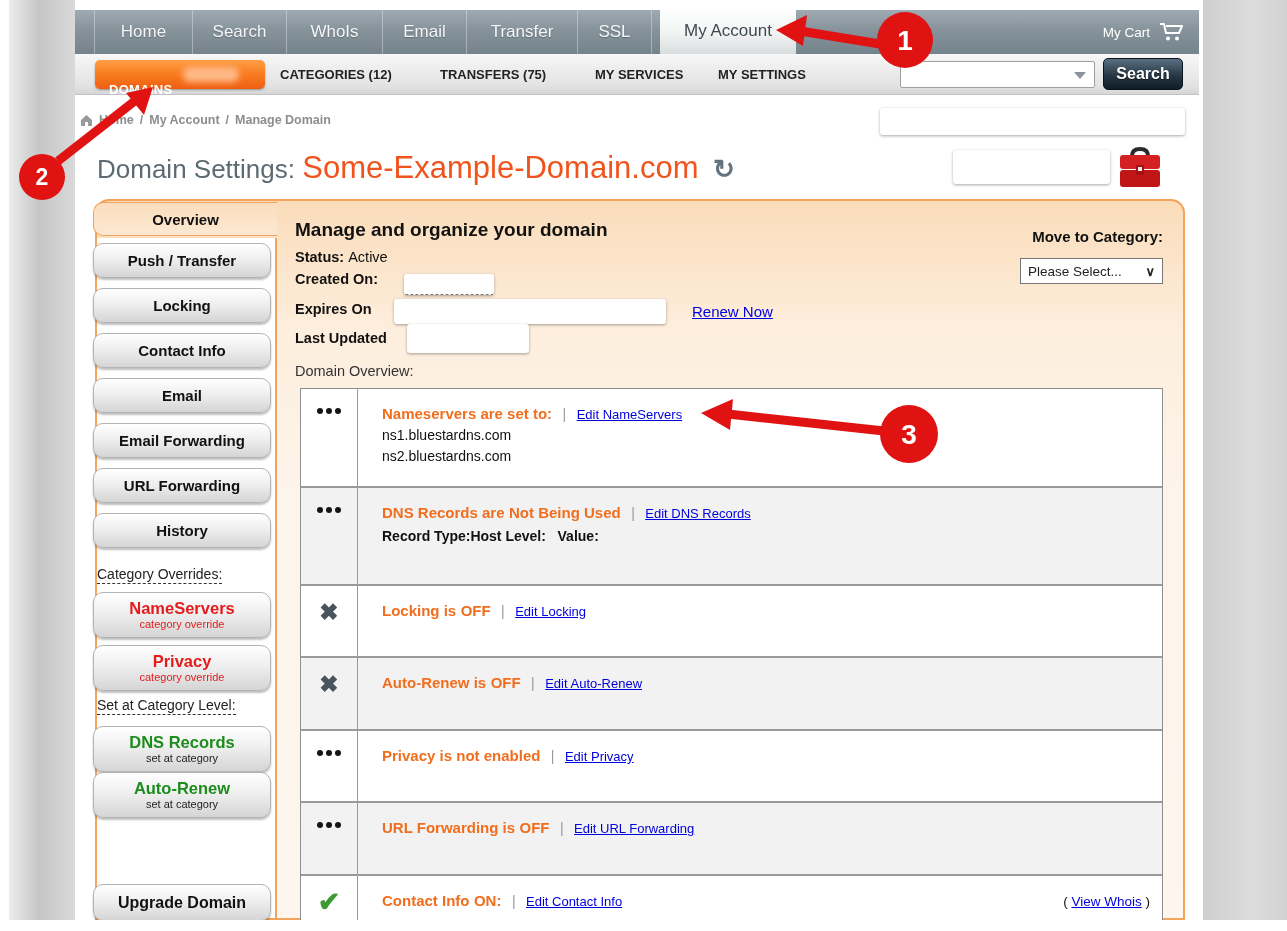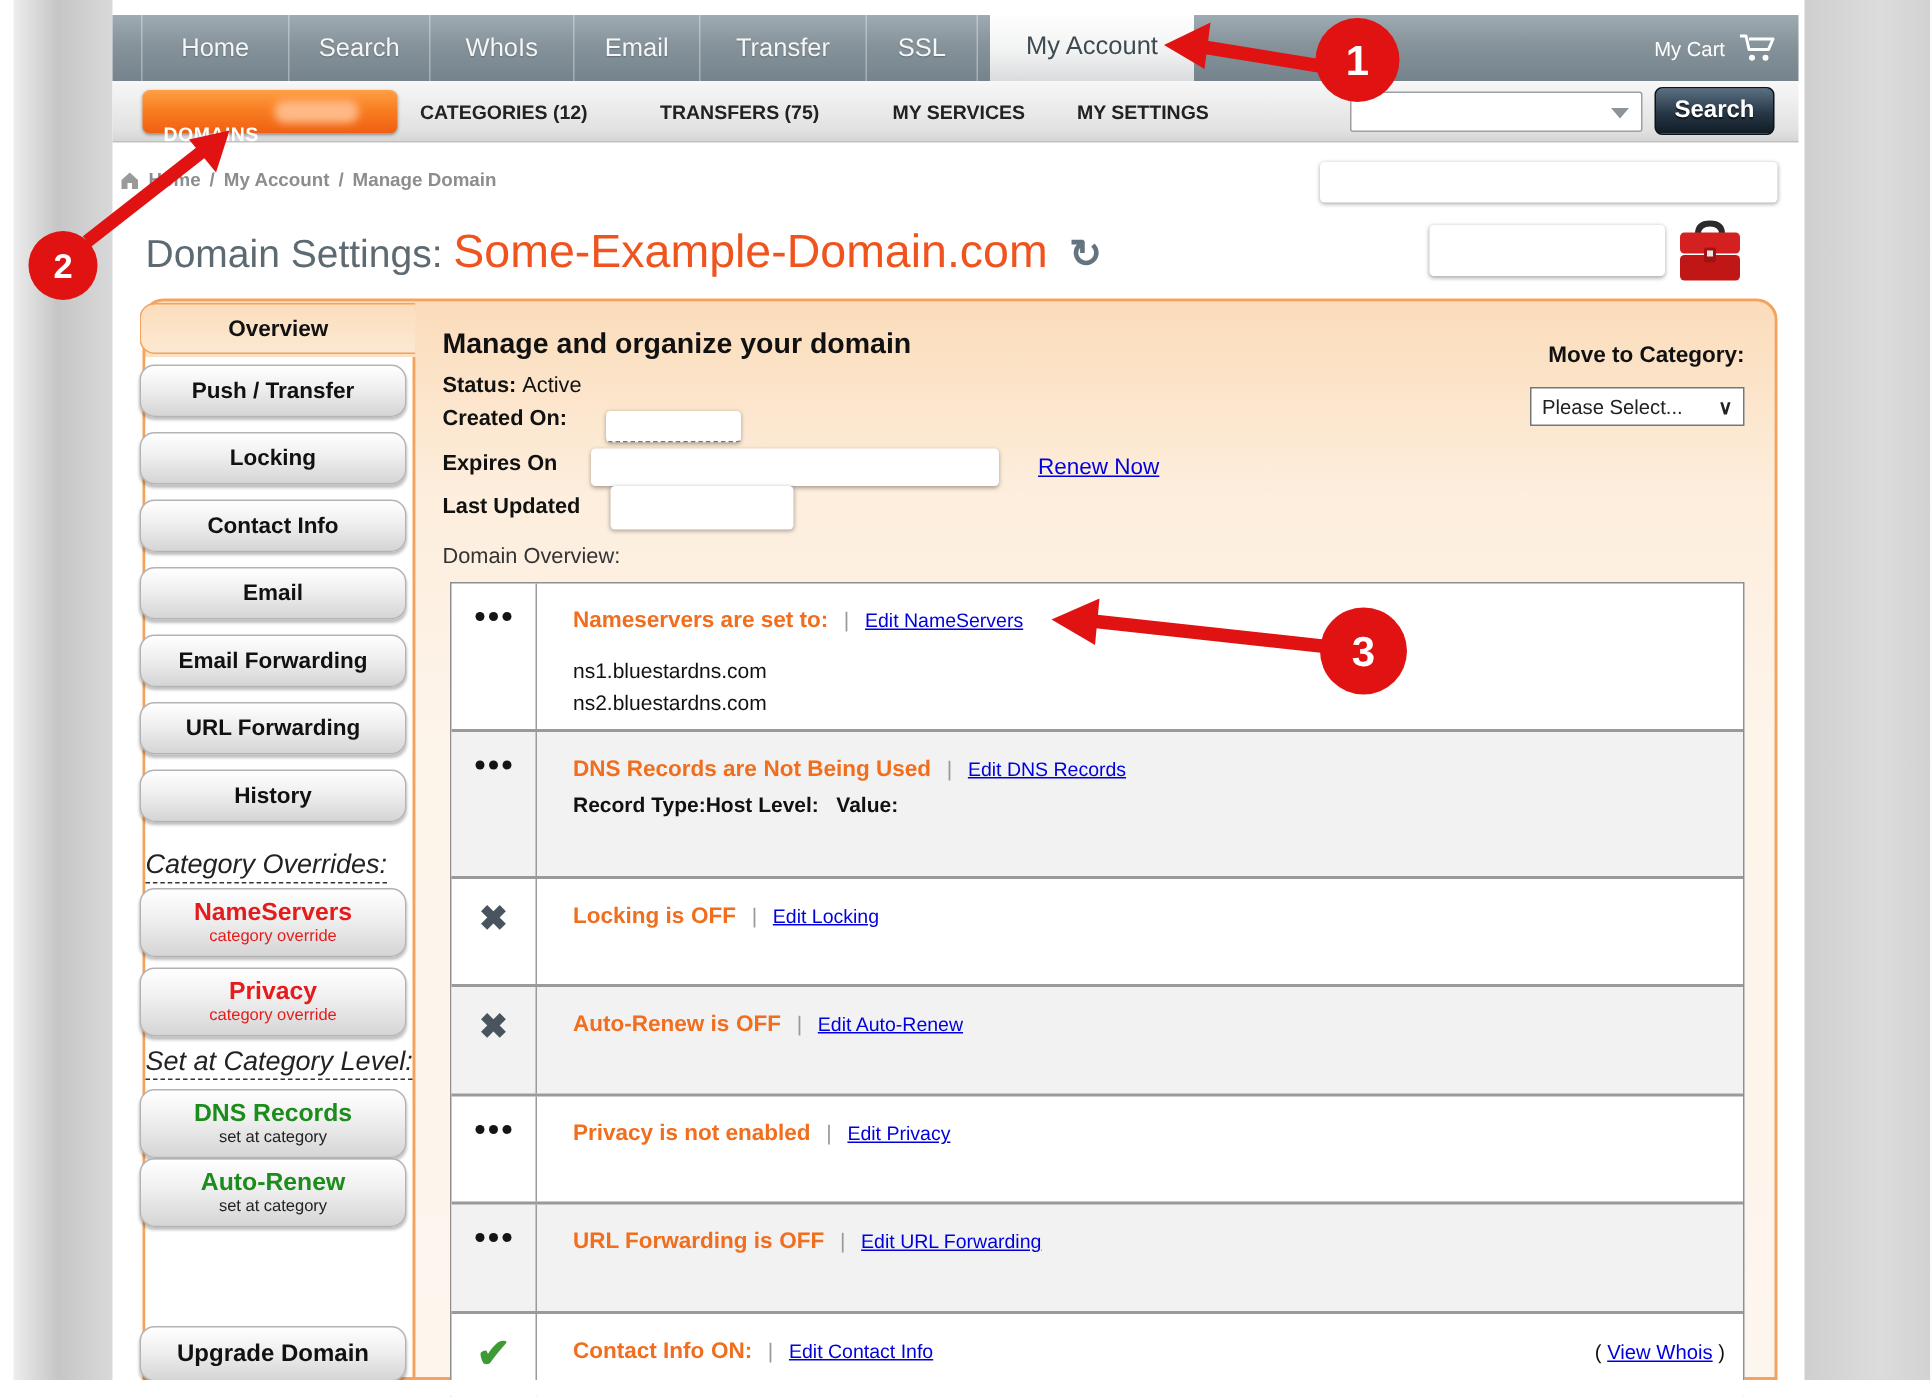--- a/index.html
+++ b/index.html
@@ -76,22 +76,22 @@
     justify-content:center; cursor:pointer; text-align:center; }
   .sbtn .t1 { font-size:15px; font-weight:bold; color:#111; line-height:17px; }
   .sbtn.two { height:46px; }
   .sbtn.two .t1 { font-size:16.5px; }
   .sbtn .t2 { font-size:11px; color:#222; line-height:14px; }
   .sbtn.red .t1, .sbtn.red .t2 { color:#e51c1c; }
   .sbtn.green .t1 { color:#1c8c1c; }
   #sb-overview { top:202px; width:184px; height:34px; border-radius:10px 0 0 10px;
     background:linear-gradient(180deg,#fbddbd,#fce9d2); border:1px solid #f3a35c; border-right:none;
     box-shadow:none; z-index:4; }
-  .sheading { position:absolute; left:97px; z-index:3; font-size:18px; color:#222;
-    border-bottom:1px dashed #333; padding-bottom:1px; cursor:pointer;font-style:italic; }
+  .sheading { position:absolute; left:97px; z-index:3; font-size:14px; color:#222;
+    border-bottom:1px dashed #333; padding-bottom:1px; cursor:pointer; }
 
   
   .mtext { position:absolute; z-index:3; }
   #m-heading { left:295px; top:219px; font-size:19px; font-weight:bold; color:#111; }
   .info-line { left:295px; font-size:14.5px; color:#111; }
   .info-line b { font-weight:bold; }
   #renew-link { position:absolute; left:692px; top:303px; z-index:5; font-size:15px; }
   a.blue, .blue { color:#0000dd; text-decoration:underline; cursor:pointer; }
   #m-overview-label { left:295px; top:363px; font-size:14.5px; color:#333; }
 
@@ -105,21 +105,21 @@
     padding-top:18px; flex-shrink:0; }
   .dots { display:flex; gap:3px; height:8px; align-items:center; }
   .dots i { width:6px; height:6px; border-radius:50%; background:#151515; display:block; }
   .xmark { font-size:23px; font-weight:bold; color:#49545e; line-height:20px; margin-top:-2px; }
   .checkmark { font-size:27px; font-weight:bold; color:#3d9b35; line-height:22px; margin-top:-3px; }
   .rbody { padding:16px 14px 0 24px; width:100%; position:relative; }
   .rtitle { font-size:15px; font-weight:bold; color:#f06e1e; }
   .rsep { color:#999; font-size:14px; margin:0 6px; font-weight:normal; }
   .elink { font-size:13px; }
   .nsline { font-size:14px; color:#111; line-height:21px; }
-  .nsline:first-of-type { margin-top:14px; }
+  .nsline:first-of-type { margin-top:2px; }
   .rdetail { font-size:14px; font-weight:bold; color:#111; margin-top:6px; white-space:pre; }
   .rowright { position:absolute; right:12px; top:18px; font-size:13.5px; color:#111; }
 
   
   #move-cat-label { position:absolute; left:1020px; top:228px; width:143px; text-align:right; z-index:3;
     font-size:15px; font-weight:bold; color:#111; }
   #move-cat-select { position:absolute; left:1020px; top:258px; width:143px; height:26px; z-index:3;
     background:#fff; border:1px solid #777; display:flex; align-items:center; justify-content:space-between;
     padding:0 7px; font-size:13.5px; color:#222; cursor:pointer; }
   #move-cat-select .chev { font-size:13px; font-weight:bold; color:#222; }

